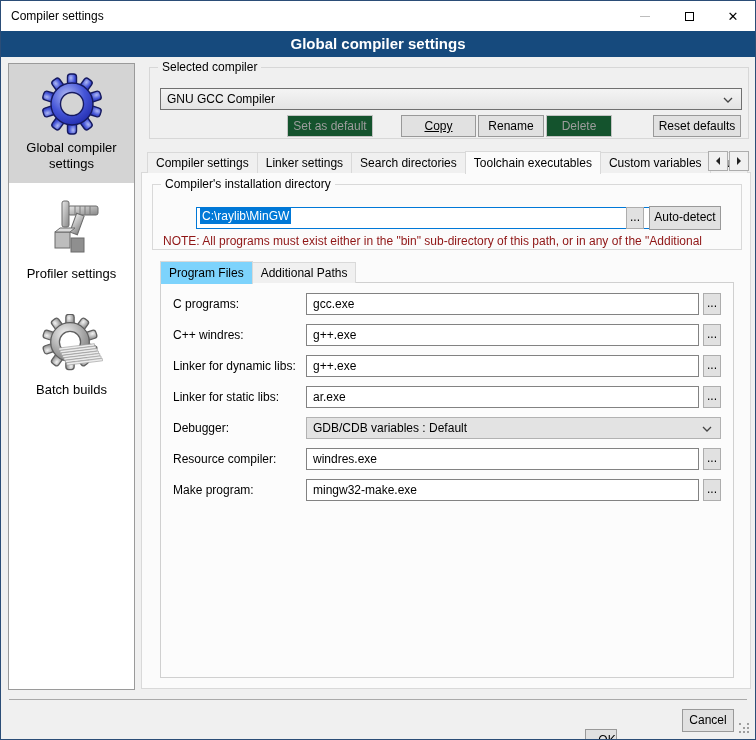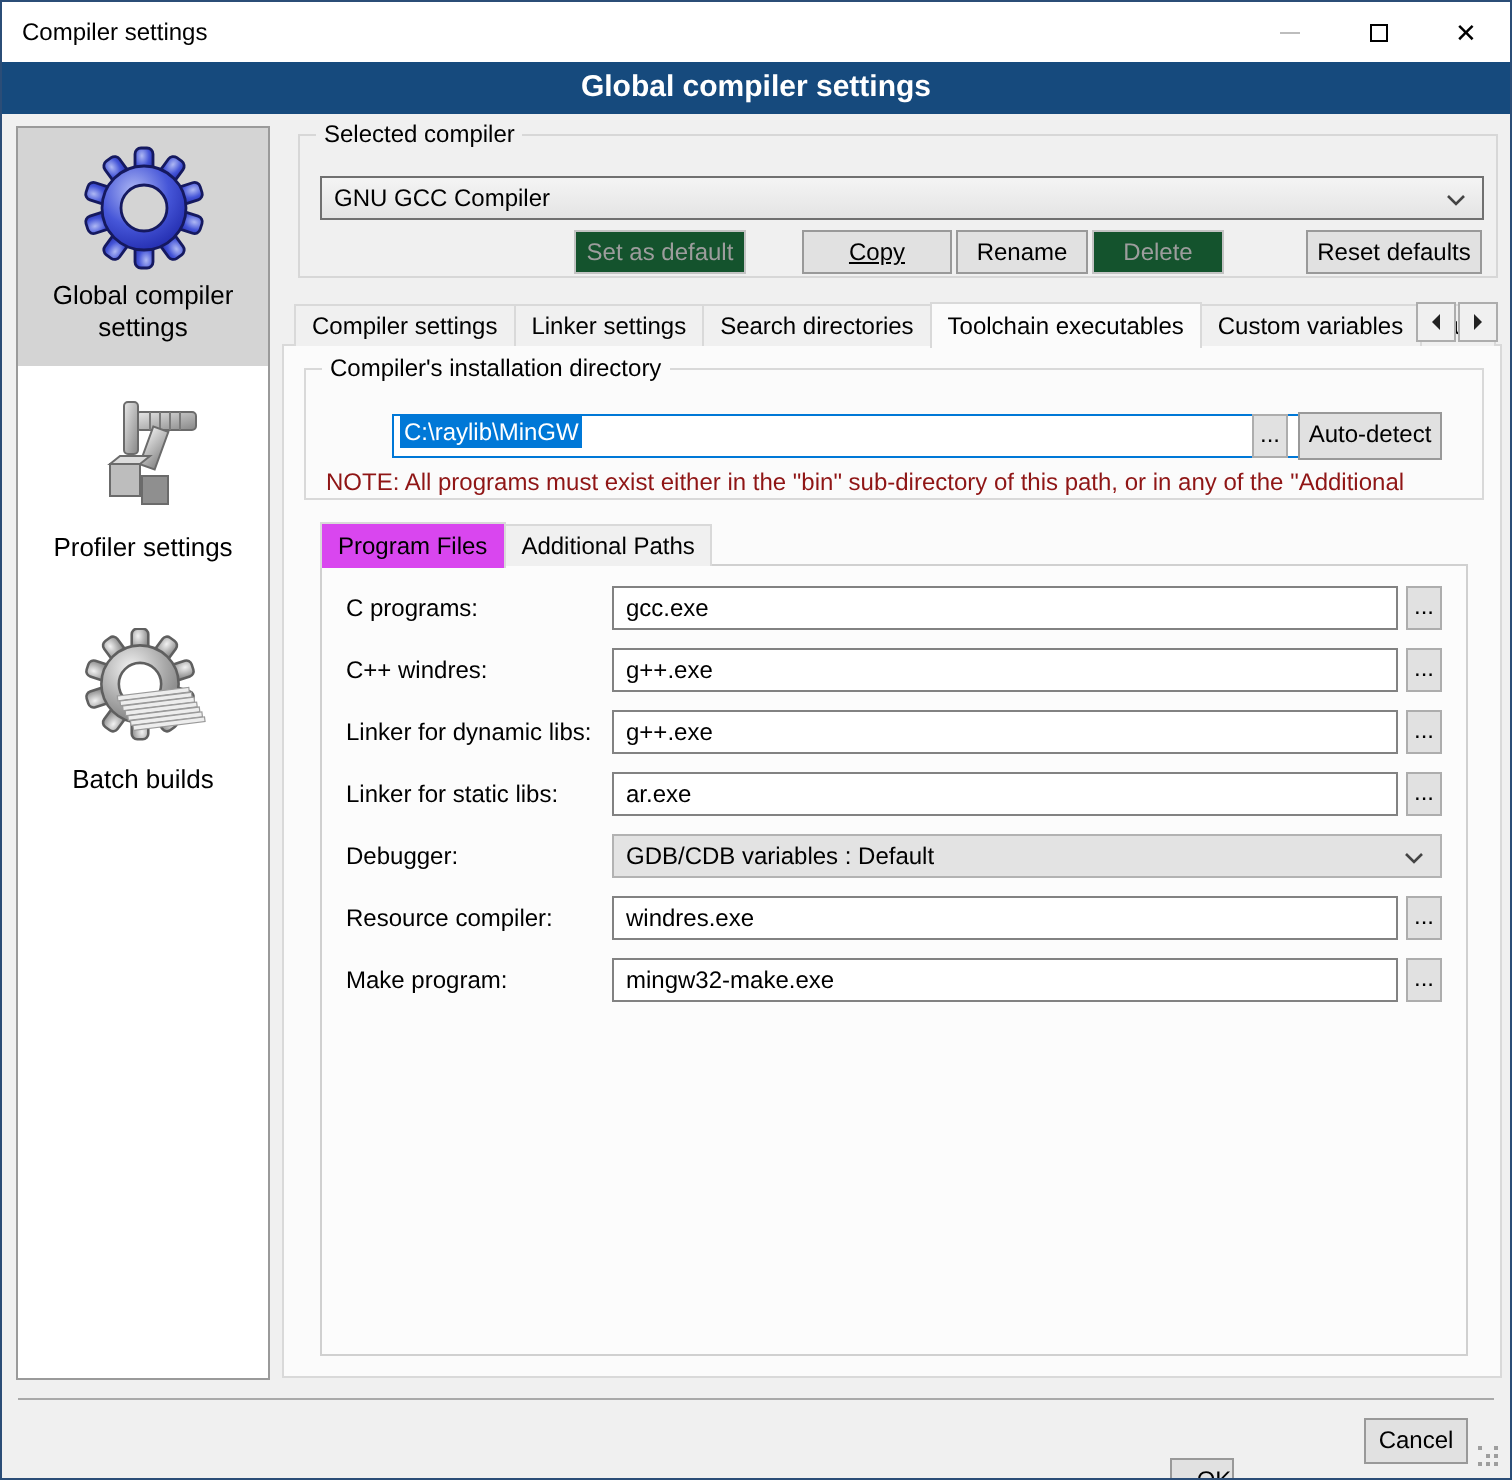--- a/index.html
+++ b/index.html
@@ -248,21 +248,21 @@
       <span class="gb-label">Compiler's installation directory</span>
       <div class="path-input">
         <span class="selected-text">C:\raylib\MinGW</span>
       </div>
       <div class="mini-btn b-browse-dir">...</div>
       <div class="btn b-autodetect" style="position:absolute;">Auto-detect</div>
       <div class="note">NOTE: All programs must exist either in the "bin" sub-directory of this path, or in any of the "Additional</div>
     </div>
 
     <div class="inner-tabstrip">
-      <div class="tab sel" style="background:#d946ef;">Program Files</div>
+      <div class="tab sel" style="background:#7dd3fc;">Program Files</div>
       <div class="tab">Additional Paths</div>
     </div>
 
     <div class="inner-panel">
 
       <div class="row r0">
         <span class="f-label">C programs:</span>
         <div class="ctl">
           <input value="gcc.exe" style="">
           <div class="mini-btn">...</div>

